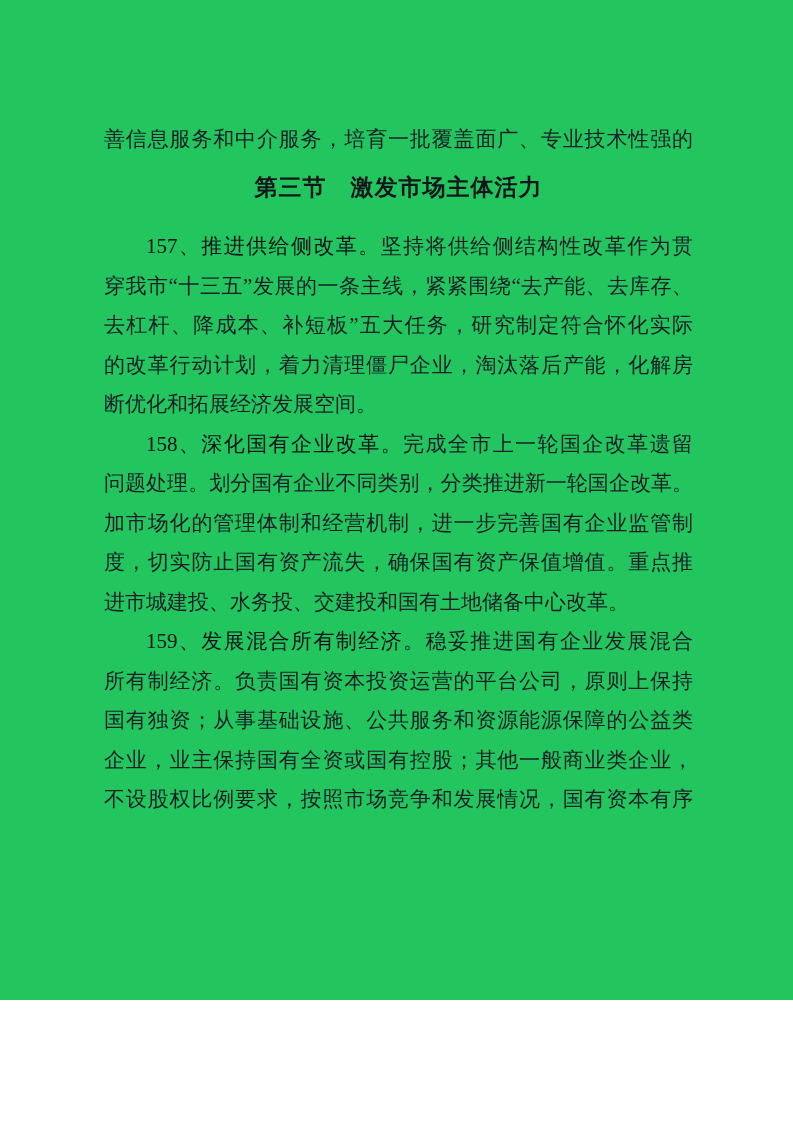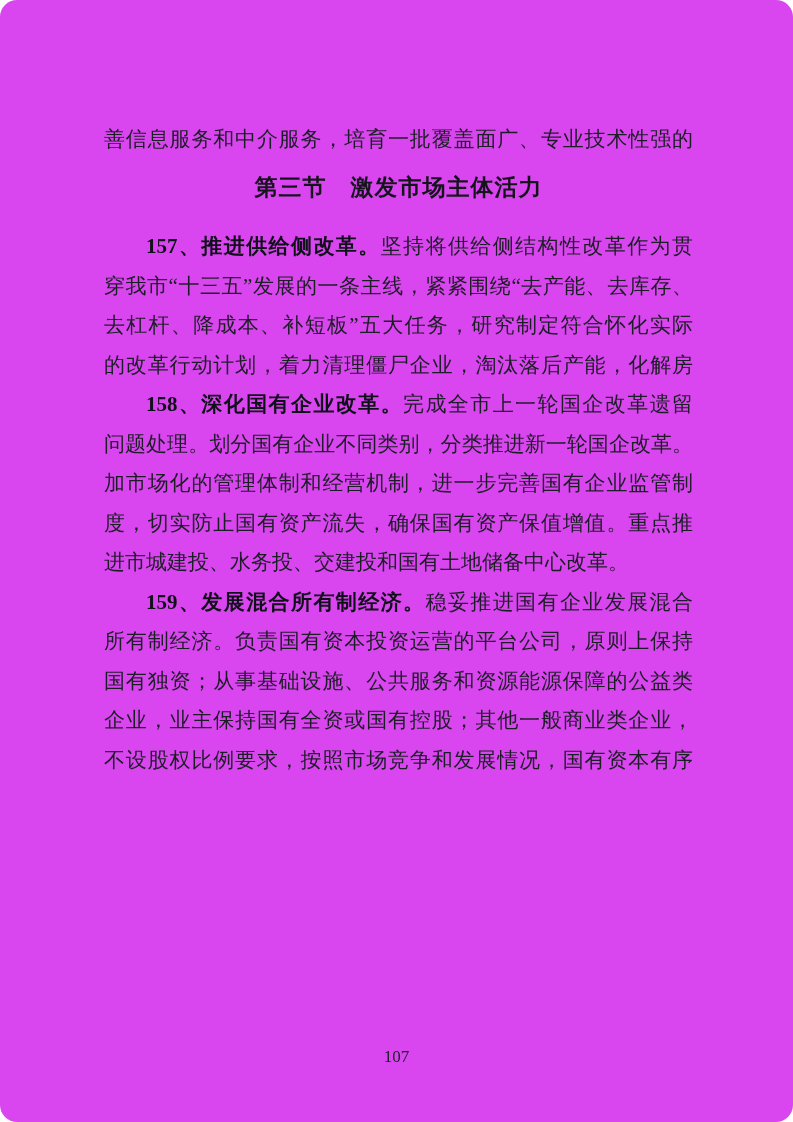--- a/index.html
+++ b/index.html
@@ -1,24 +1,23 @@
 <!DOCTYPE html>
 <html><head>
 <meta charset="utf-8">
 <style>
   html, body { margin: 0; padding: 0; }
   .page {
     position: relative;
     width: 793px;
-    height: 1122px;
-    background: #d946ef;
+    height: 1000px;
+    background: #22c55e;
     font-family: "Liberation Serif", "DejaVu Serif", serif;
     color: #1d1d27;
     overflow: hidden;
-    border-radius: 17px;
   }
   .content {
     position: absolute;
     left: 104px;
     top: 0;
     width: 589px;
     padding-top: 120px;
     box-sizing: content-box;
   }
   .para { margin: 0; padding: 0; }
@@ -27,21 +26,21 @@
     font-size: 21px;
     line-height: 39.5px;
     text-align: justify;
     text-justify: inter-ideograph;
     white-space: normal;
   }
   .fill { text-align-last: justify; }
   .endline { text-align-last: left; }
   .indent { text-indent: 42px; }
   .lead {
-    font-weight: bold;
+    font-weight: normal;
     color: #10101a;
   }
   .heading {
     margin: 8px 0 20px 0;
     font-size: 23px;
     font-weight: bold;
     line-height: 39.5px;
     text-align: center;
     color: #14141c;
     letter-spacing: 1px;
@@ -67,20 +66,21 @@
       <span class="line fill">善信息服务和中介服务，培育一批覆盖面广、专业技术性强的</span>
     </p>
 
     <h2 class="heading">第三节　激发市场主体活力</h2>
 
     <div class="para">
       <div class="line fill indent"><span class="lead">157、推进供给侧改革。</span><span>坚持将供给侧结构性改革作为贯</span></div>
       <div class="line fill">穿我市“十三五”发展的一条主线，紧紧围绕“去产能、去库存、</div>
       <div class="line fill">去杠杆、降成本、补短板”五大任务，研究制定符合怀化实际</div>
       <div class="line fill">的改革行动计划，着力清理僵尸企业，淘汰落后产能，化解房</div>
+      <div class="line endline">断优化和拓展经济发展空间。</div>
     </div>
 
     <div class="para">
       <div class="line fill indent"><span class="lead">158、深化国有企业改革。</span><span>完成全市上一轮国企改革遗留</span></div>
       <div class="line fill">问题处理。划分国有企业不同类别，分类推进新一轮国企改革。</div>
       <div class="line fill">加市场化的管理体制和经营机制，进一步完善国有企业监管制</div>
       <div class="line fill">度，切实防止国有资产流失，确保国有资产保值增值。重点推</div>
       <div class="line endline">进市城建投、水务投、交建投和国有土地储备中心改革。</div>
     </div>
 

